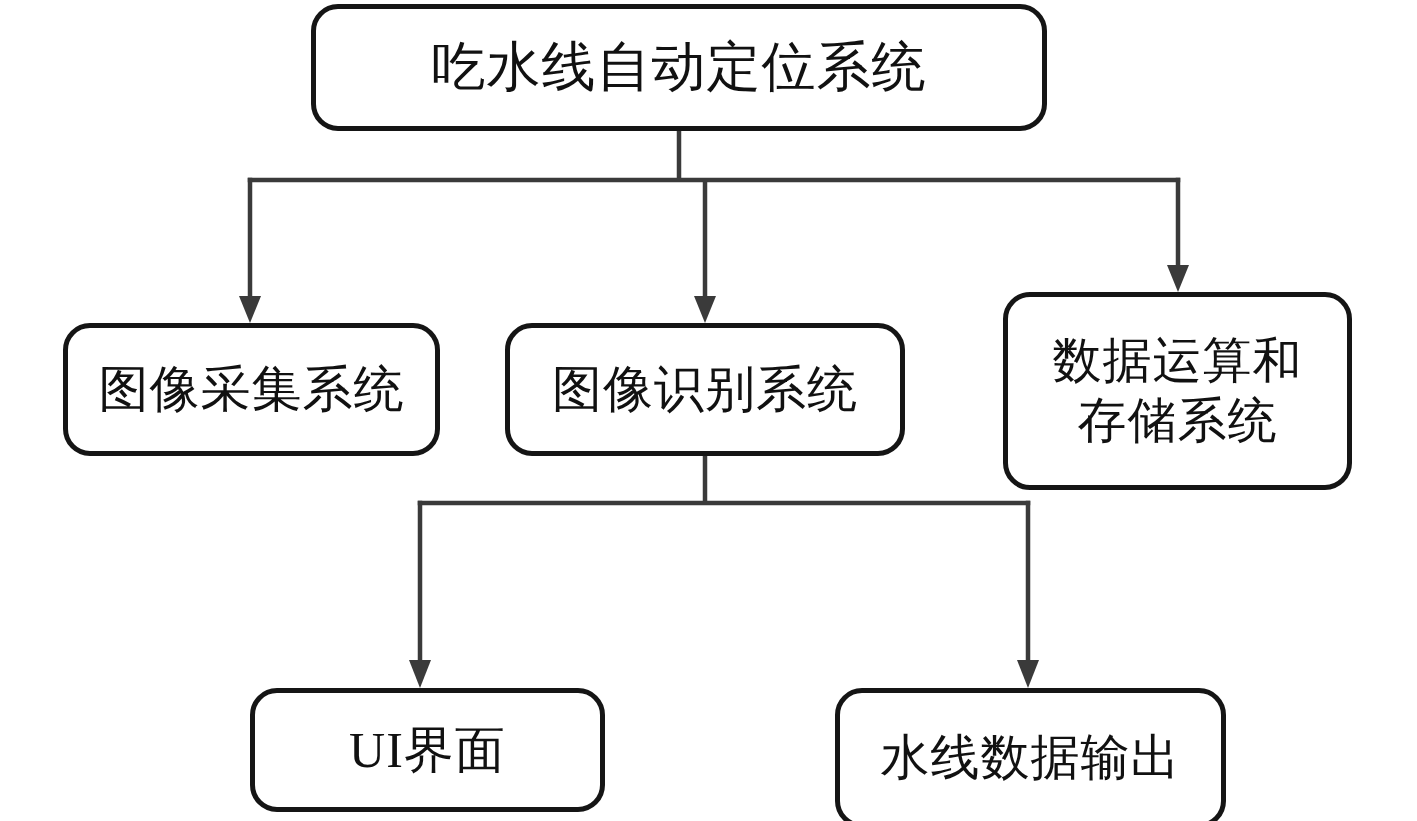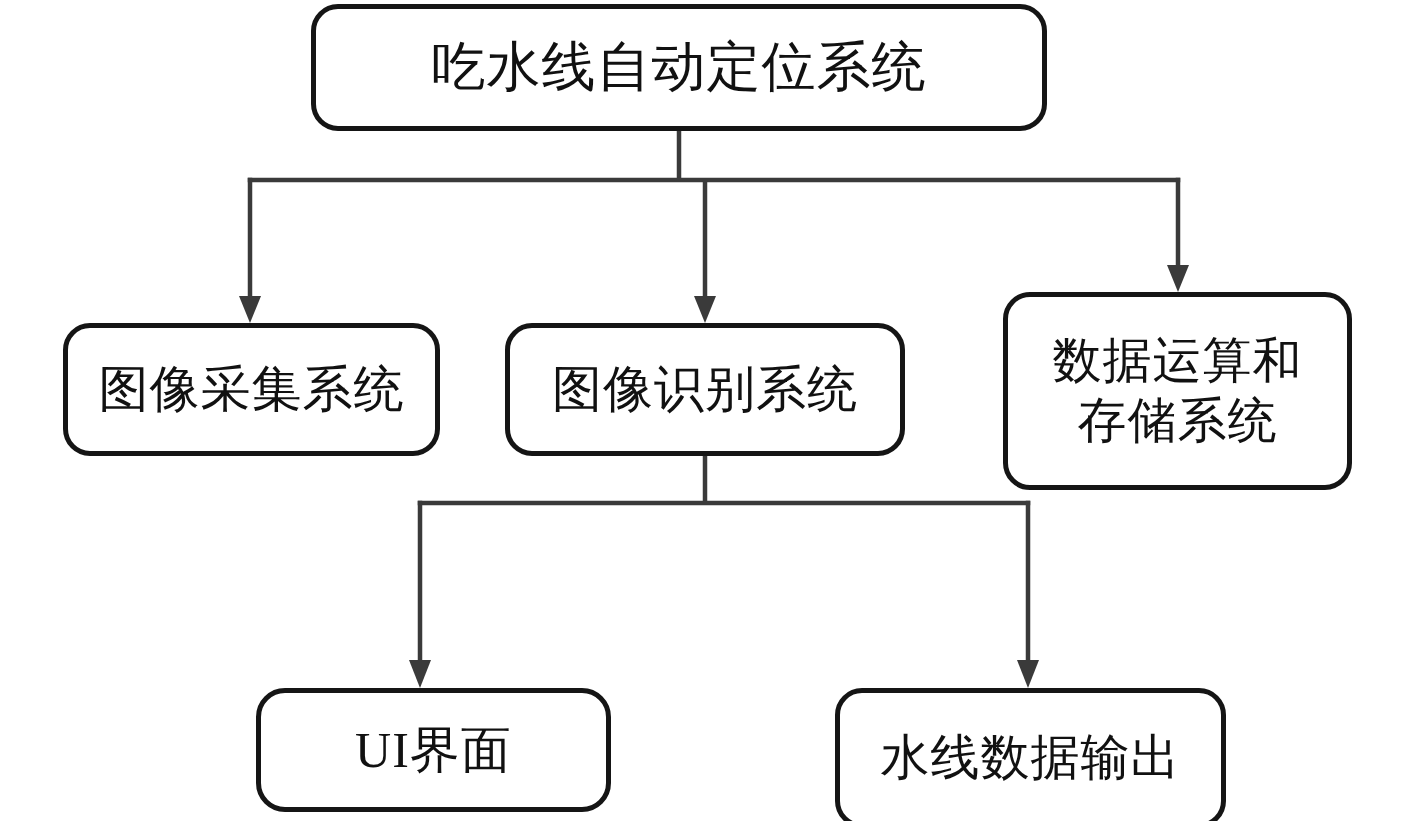--- a/index.html
+++ b/index.html
@@ -36,21 +36,21 @@
   }
   .node .label {
     white-space: pre-line;
     line-height: 1.22;
     letter-spacing: 1px;
   }
   .node-root      { left: 311px; top: 4px;   width: 736px; height: 127px; font-size: 54px; }
   .node-capture   { left: 63px;  top: 323px; width: 377px; height: 133px; font-size: 50px; }
   .node-recognize { left: 505px; top: 323px; width: 400px; height: 133px; font-size: 50px; }
   .node-storage   { left: 1003px;top: 292px; width: 349px; height: 198px; font-size: 49px; }
-  .node-ui        { left: 256px; top: 688px; width: 355px; height: 124px; font-size: 50px; border-radius: 29px; }
+  .node-ui        { left: 250px; top: 688px; width: 355px; height: 124px; font-size: 50px; }
   .node-output    { left: 835px; top: 688px; width: 391px; height: 140px; font-size: 49px; }
 </style>
 </head>
 <body>
 
 <div class="canvas">
 
   <svg class="connectors" width="1417" height="821" viewBox="0 0 1417 821" xmlns="http://www.w3.org/2000/svg">
     <g stroke="#3a3a3a" stroke-width="4.5" fill="none">
 

